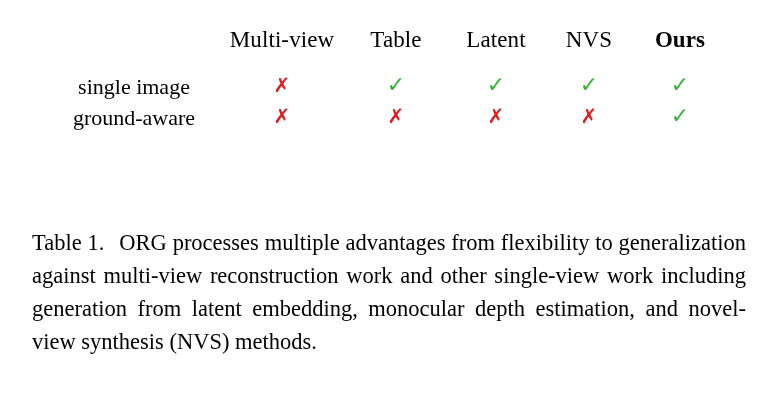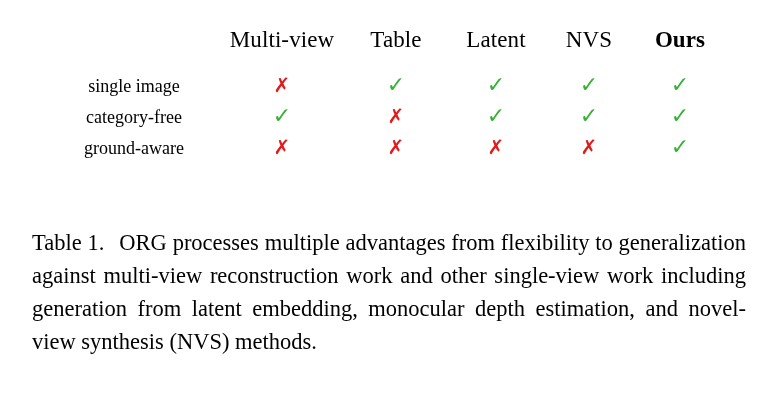--- a/index.html
+++ b/index.html
@@ -80,21 +80,21 @@
     font-weight: normal;
     line-height: 34px;
     letter-spacing: 0.1px;
     white-space: nowrap;
   }
   th.col-head.bold {
     font-weight: bold;
   }
 
   td.row-label {
-    font-size: 18px;
+    font-size: 22px;
     line-height: 31px;
     text-align: center;
     white-space: nowrap;
     padding-right: 10px;
   }
 
   td.mark {
     line-height: 31px;
     height: 31px;
   }
@@ -183,38 +183,20 @@
             <span class="glyph yes">✓</span>
           </td>
           <td class="mark">
             <span class="glyph yes">✓</span>
           </td>
           <td class="mark">
             <span class="glyph yes">✓</span>
           </td>
         </tr>
 
-        <tr>
-          <td class="row-label">category-free</td>
-          <td class="mark">
-            <span class="glyph yes">✓</span>
-          </td>
-          <td class="mark">
-            <span class="glyph no">✗</span>
-          </td>
-          <td class="mark">
-            <span class="glyph yes">✓</span>
-          </td>
-          <td class="mark">
-            <span class="glyph yes">✓</span>
-          </td>
-          <td class="mark">
-            <span class="glyph yes">✓</span>
-          </td>
-        </tr>
 
 
         <tr>
           <td class="row-label">ground-aware</td>
           <td class="mark">
             <span class="glyph no">✗</span>
           </td>
           <td class="mark">
             <span class="glyph no">✗</span>
           </td>

